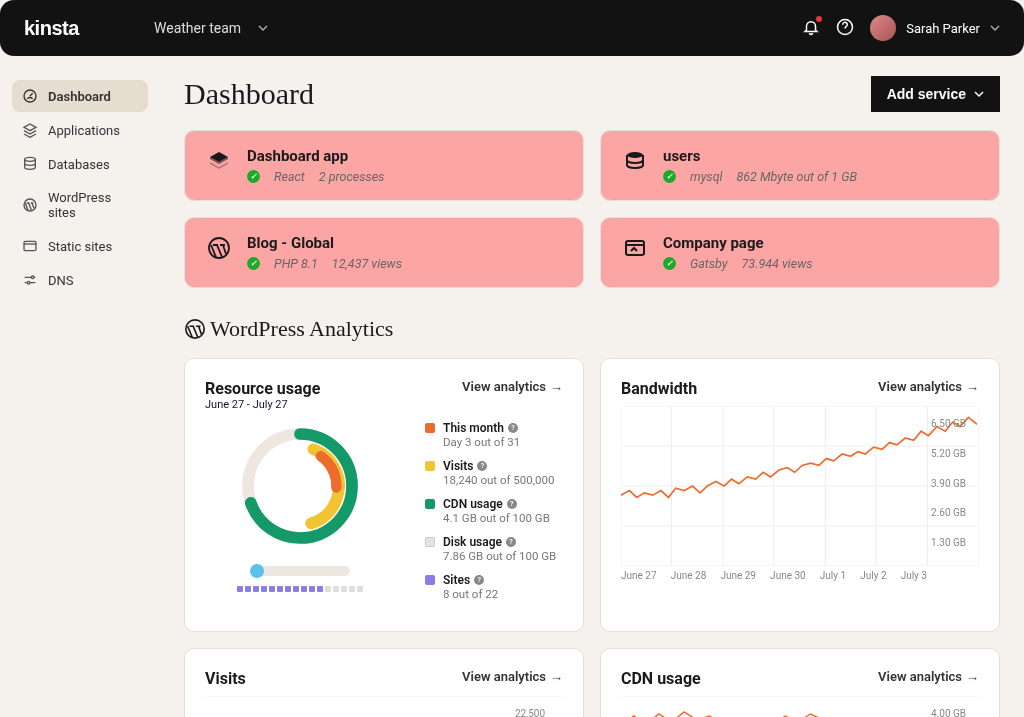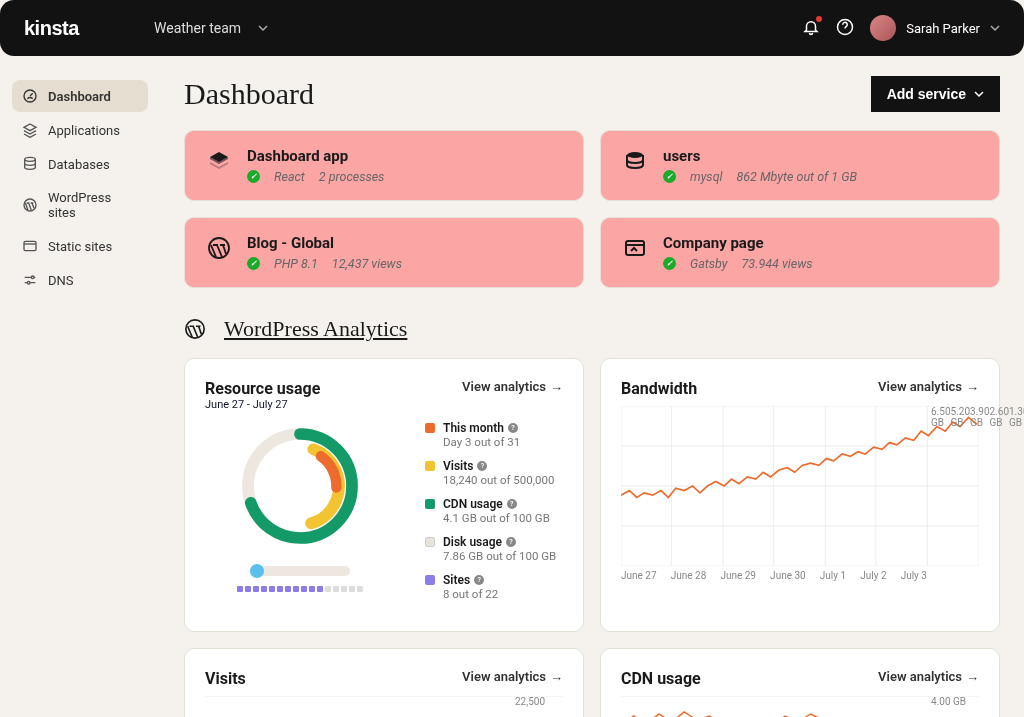--- a/index.html
+++ b/index.html
@@ -22,38 +22,38 @@
 .page-header { display: flex; align-items: center; justify-content: space-between; margin-bottom: 18px; }
 .page-title { font-family: Georgia, 'Times New Roman', serif; font-size: 30px; font-weight: 400; }
 .add-btn { background: #121212; color: #fff; border: none; border-radius: 0; padding: 10px 16px; font-size: 14px; font-weight: 600; display: flex; align-items: center; gap: 8px; cursor: pointer; }
 .cards-grid { display: grid; grid-template-columns: 1fr 1fr; gap: 16px; margin-bottom: 28px; }
 .card { background: #fca5a5; border: 1px solid #e5e0d8; border-radius: 10px; padding: 16px 20px; display: flex; gap: 14px; align-items: flex-start; }
 .card-icon { width: 28px; height: 28px; display: flex; align-items: center; justify-content: center; }
 .card-title { font-weight: 700; font-size: 15px; margin-bottom: 4px; }
 .card-meta { display: flex; align-items: center; gap: 14px; font-size: 12.5px; color: #666; font-style: italic; }
 .status-dot { width: 13px; height: 13px; border-radius: 50%; background: #1aab2a; display: inline-flex; align-items: center; justify-content: center; }
 .status-dot::after { content:"✓"; color:#fff; font-size:8px; font-weight:bold; }
-.section-title { display: flex; align-items: center; gap: 18px; font-family: Georgia, serif; font-size: 22px; margin-bottom: 16px; text-decoration: underline; }
+.section-title { display: flex; align-items: center; gap: 4px; font-family: Georgia, serif; font-size: 22px; margin-bottom: 16px; }
 .panel-title { font-weight: 700; font-size: 16px; }
 .panel { background: #fff; border: 1px solid #e5e0d8; border-radius: 10px; padding: 20px; }
 .panel-header { display: flex; justify-content: space-between; align-items: flex-start; margin-bottom: 8px; }
 .view-link { font-size: 13px; font-weight: 600; color: #333; text-decoration: none; display: flex; align-items: center; gap: 4px; cursor: pointer; }
 .date-range { color: #0f172a; font-size: 11px; }
 .analytics-grid { display: grid; grid-template-columns: 1fr 1fr; gap: 16px; }
 .resource-body { display: flex; gap: 30px; margin-top: 10px; }
 .donut-wrap { flex: 0 0 190px; text-align: center; }
 .legend { flex: 1; font-size: 12px; }
 .legend-row { display: flex; gap: 8px; margin-bottom: 10px; }
 .legend-swatch { width: 10px; height: 10px; border-radius: 2px; margin-top: 2px; flex-shrink: 0; }
 .legend-label { font-weight: 600; display: flex; align-items: center; gap: 4px; }
 .legend-sub { color: #777; font-size: 11.5px; }
 .help-dot { width: 10px; height: 10px; border-radius: 50%; background: #888; color: #fff; font-size: 7px; display: inline-flex; align-items: center; justify-content: center; }
 .chart { position: relative; height: 160px; }
 .chart svg { width: 100%; height: 100%; }
-.y-labels { position: absolute; right: 0; top: 0; bottom: 18px; display: flex; flex-direction: row; justify-content: space-between; font-size: 10px; color: #888; text-align: left; width: 48px; }
+.y-labels { position: absolute; right: 0; top: 12px; bottom: 18px; display: flex; flex-direction: column; justify-content: space-between; font-size: 10px; color: #888; text-align: left; width: 48px; }
 .x-labels { display: flex; justify-content: space-between; font-size: 10px; color: #888; margin-top: 4px; padding-right: 52px; }
 .slider-track { width: 100px; height: 10px; background: #ede7df; border-radius: 5px; margin: 12px auto 10px; position: relative; }
 .slider-thumb { width: 14px; height: 14px; background: #5bc0eb; border-radius: 50%; position: absolute; left: 0; top: -2px; }
 .mini-bars { display: flex; gap: 2px; justify-content: center; }
 .mini-bar { width: 6px; height: 6px; border-radius: 1px; }
 </style>
 </head>
 <body>
 
 <div class="topbar">

